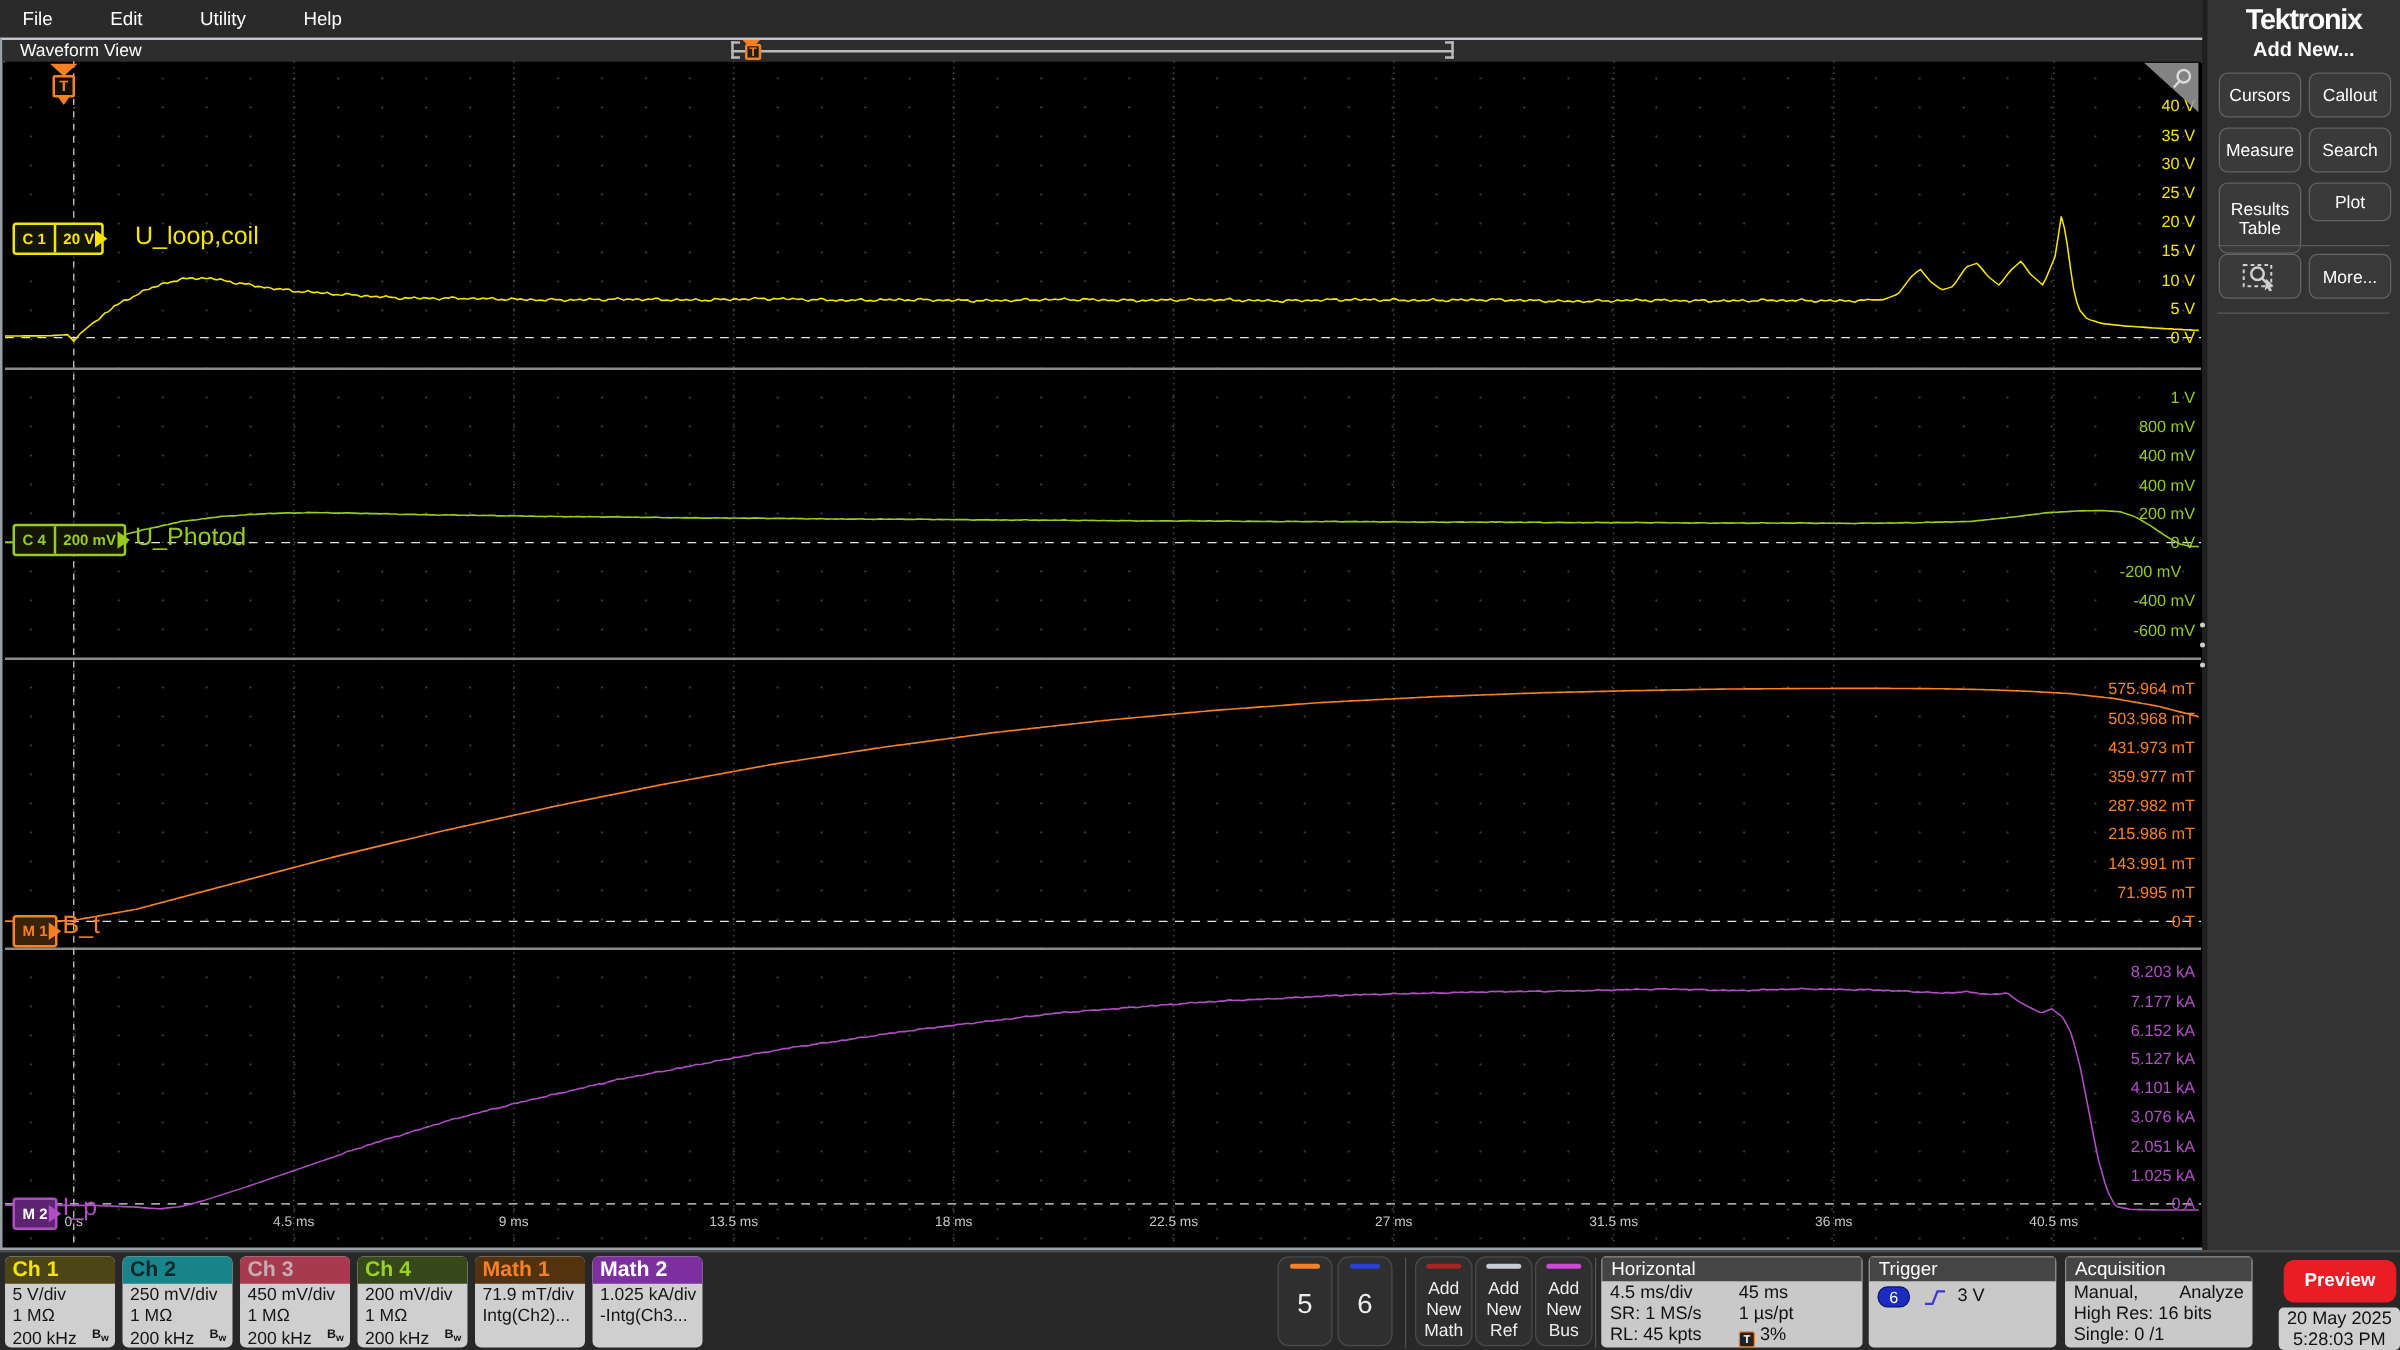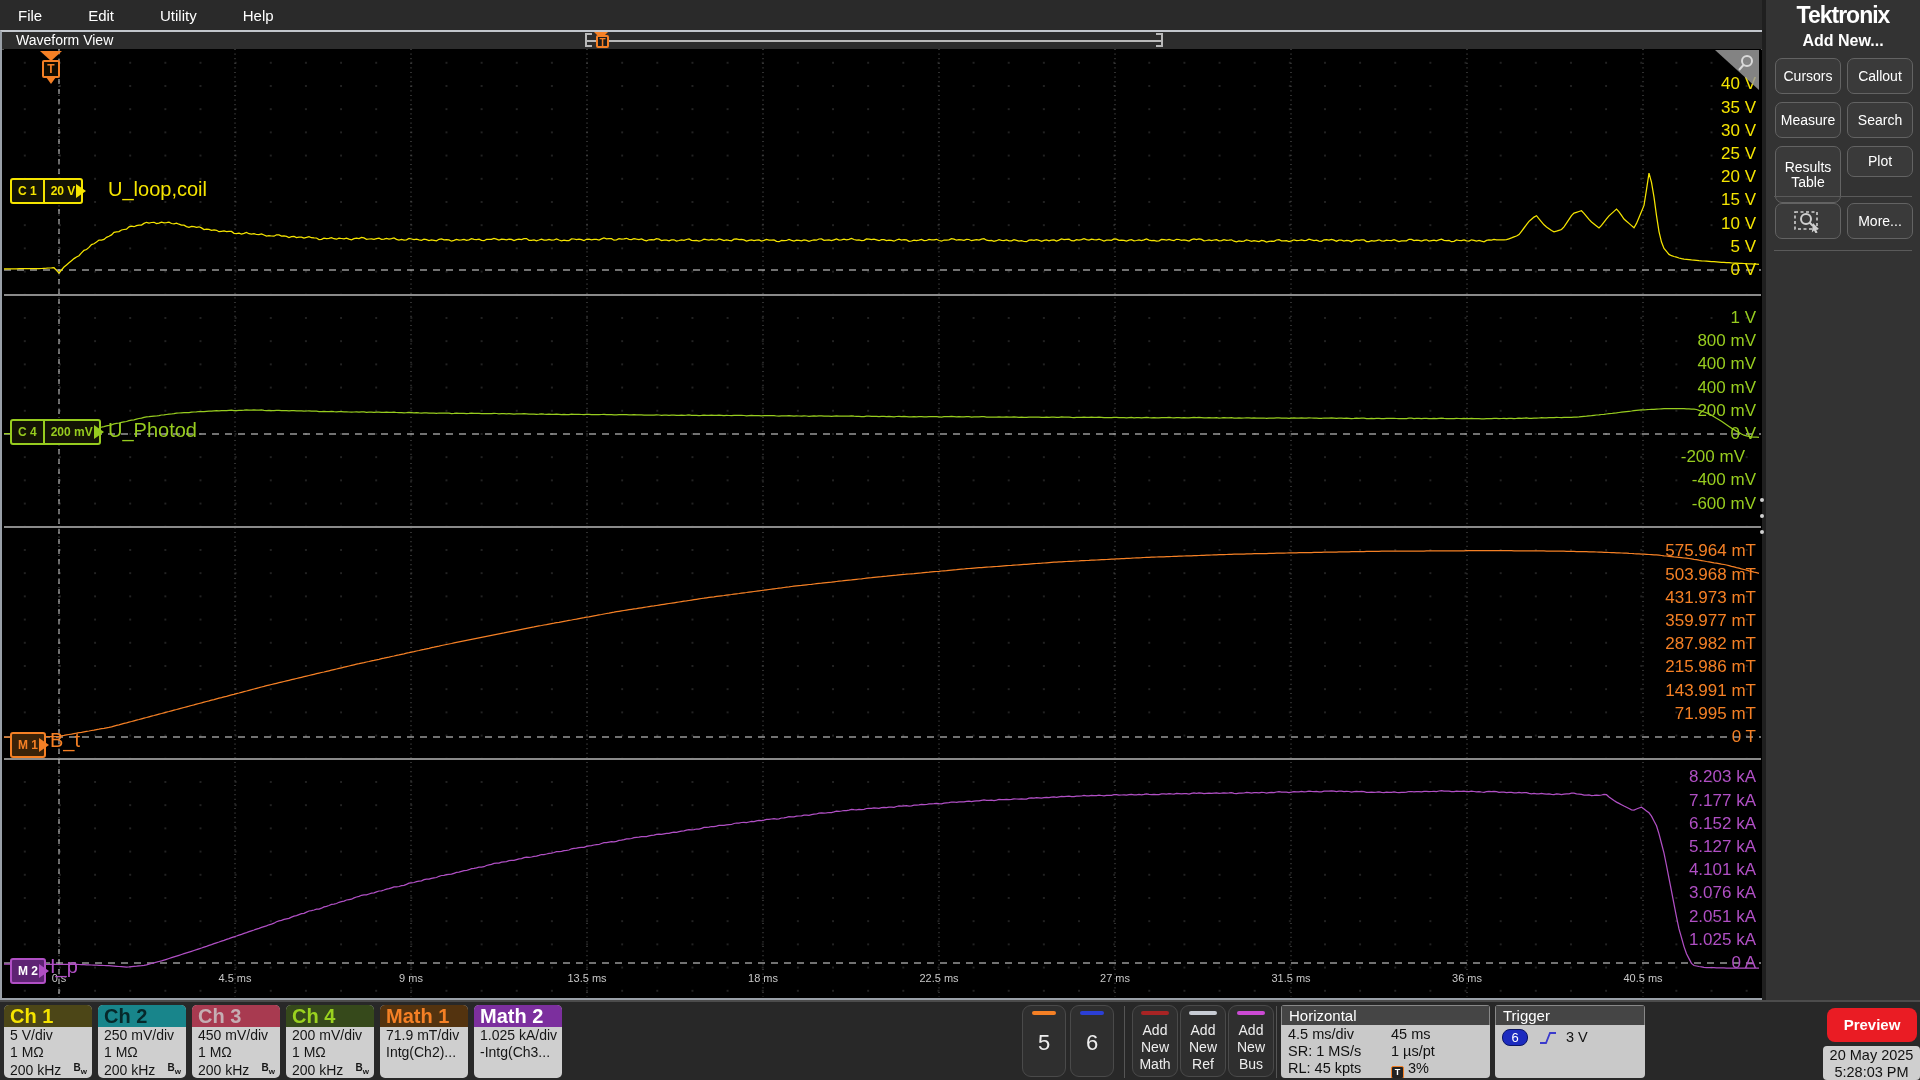--- a/index.html
+++ b/index.html
@@ -18,21 +18,21 @@
   .hslider{position:absolute;left:583px;top:1px;width:578px;height:14px;}
   .hs-line{position:absolute;left:0;top:7px;width:100%;height:2px;background:#b9b9b9;}
   .hs-brl{position:absolute;left:0;top:0;width:7px;height:14px;border-left:2px solid #b9b9b9;border-top:2px solid #b9b9b9;border-bottom:2px solid #b9b9b9;box-sizing:border-box;}
   .hs-brr{position:absolute;right:0;top:0;width:7px;height:14px;border-right:2px solid #b9b9b9;border-top:2px solid #b9b9b9;border-bottom:2px solid #b9b9b9;box-sizing:border-box;}
   .hs-ttri{position:absolute;left:9px;top:-1px;width:0;height:0;border:7px solid transparent;border-top:7px solid #f58025;}
   .hs-tbox{position:absolute;left:11px;top:2px;width:13px;height:13px;background:#1d1d1d;border:2px solid #f58025;
            color:#f58025;font-size:10px;font-weight:bold;text-align:center;line-height:12px;box-sizing:border-box;border-radius:2px;}
   
   #plotsvg{position:absolute;left:2px;top:17px;}
   #plotlabels{position:absolute;left:2px;top:17px;width:1757px;height:948px;pointer-events:none;}
-  .ylab{position:absolute;font-size:17px;white-space:nowrap;transform:translateY(-50%);}
+  .ylab{position:absolute;font-size:13px;white-space:nowrap;transform:translateY(-50%);}
   .xlab{position:absolute;font-size:11px;color:#c8c8c8;transform:translateX(-50%);}
   
   .trigflag{position:absolute;left:38px;top:19px;width:22px;height:34px;}
   .tf-tri{position:absolute;left:0;top:0;width:0;height:0;border:11px solid transparent;border-top:10px solid #f58025;}
   .tf-box{position:absolute;left:2px;top:9px;width:18px;height:18px;background:#120c00;border:2px solid #f58025;box-sizing:border-box;
           color:#f58025;font-weight:bold;font-size:12px;text-align:center;line-height:15px;border-radius:2px;}
   .tf-tail{position:absolute;left:6px;top:26px;width:0;height:0;border:5px solid transparent;border-top:7px solid #f58025;}
   
   .cornerzoom{position:absolute;right:3px;top:18px;width:44px;height:40px;background:#9b9b9b;opacity:.85;
               -webkit-clip-path:polygon(0 0,100% 0,100% 100%);clip-path:polygon(0 0,100% 0,100% 100%);}
@@ -55,21 +55,21 @@
   .rightcol{position:absolute;left:1766px;top:0;width:154px;height:1000px;background:#333;}
   .logo{position:absolute;left:0;top:2px;width:100%;text-align:center;font-size:23px;font-weight:bold;color:#fff;
         letter-spacing:-1px;font-family:"Liberation Sans",sans-serif;}
   .addnew{position:absolute;left:0;top:32px;width:100%;text-align:center;font-size:16px;font-weight:bold;color:#fff;}
   .rc-btn{position:absolute;width:66px;height:36px;background:#3a3a3a;border:1px solid #636363;border-radius:7px;
           color:#fff;font-size:14px;display:flex;align-items:center;justify-content:center;text-align:center;line-height:15px;box-sizing:border-box;cursor:pointer;}
   .rc-sep{position:absolute;left:8px;width:138px;height:0;border-top:1px solid #5a5a5a;}
   
   .bottombar{position:absolute;left:0;top:1000px;width:1920px;height:80px;background:#282828;border-top:2px solid #4c4c4c;box-sizing:border-box;}
   .chbadge{position:absolute;top:3px;width:88px;height:73px;background:#cfcfcf;border-radius:5px;overflow:hidden;cursor:pointer;}
-  .chb-head{height:22px;background:var(--hbg);color:var(--hfg);font-size:20px;font-weight:bold;line-height:22px;padding-left:6px;}
+  .chb-head{height:22px;background:var(--hbg);color:var(--hfg);font-size:17px;font-weight:bold;line-height:22px;padding-left:6px;}
   .chb-row{font-size:14px;color:#151515;padding-left:6px;line-height:16.5px;white-space:nowrap;}
   .chb-last{display:flex;justify-content:space-between;padding-right:5px;align-items:center;}
   .bw{font-size:10px;font-weight:bold;color:#151515;}
   .bw sub{font-size:8px;}
   .wavebtn{position:absolute;top:3px;width:44px;height:72px;background:#2f2f2f;border:1px solid #4a4a4a;border-radius:9px;box-sizing:border-box;cursor:pointer;}
   .wavebtn .stripe{position:absolute;left:9px;right:9px;top:5px;height:4px;border-radius:2px;background:var(--s);}
   .wavebtn .num{position:absolute;left:0;top:24px;width:100%;text-align:center;font-size:22px;color:#eee;}
   .addbtn{position:absolute;top:3px;width:46px;height:72px;background:#2f2f2f;border:1px solid #4a4a4a;border-radius:9px;box-sizing:border-box;
           color:#eee;font-size:14px;text-align:center;cursor:pointer;}
   .addbtn .stripe{position:absolute;left:8px;right:8px;top:5px;height:4px;border-radius:2px;background:var(--s);}
@@ -369,20 +369,35 @@
         <div class="ip-row" style="align-items:center;">
           <span class="trig-pill">6</span>
           <svg width="20" height="16" viewBox="0 0 20 16" style="margin-right:8px;">
             <path d="M2 13 H8 L12 3 H18" fill="none" stroke="#3a3acc" stroke-width="1.8"></path>
           </svg>
           <span>3 V</span>
         </div>
       </div>
     </div>
 
+    <div class="ipanel" style="left:1652px;width:150px;">
+      <div class="ip-head">Acquisition</div>
+      <div class="ip-body">
+        <div class="ip-row" style="justify-content:space-between;">
+            <span>Manual,</span>
+            <span>Analyze</span>
+          </div>
+        <div class="ip-row">
+            <span>High Res: 16 bits</span>
+          </div>
+        <div class="ip-row">
+            <span>Single: 0 /1</span>
+          </div>
+      </div>
+    </div>
 
     <div class="previewbtn">Preview</div>
     <div class="datetime">
       <div>20 May 2025</div>
       <div>5:28:03 PM</div>
     </div>
   </div>
 </div>
 
 </body></html>

